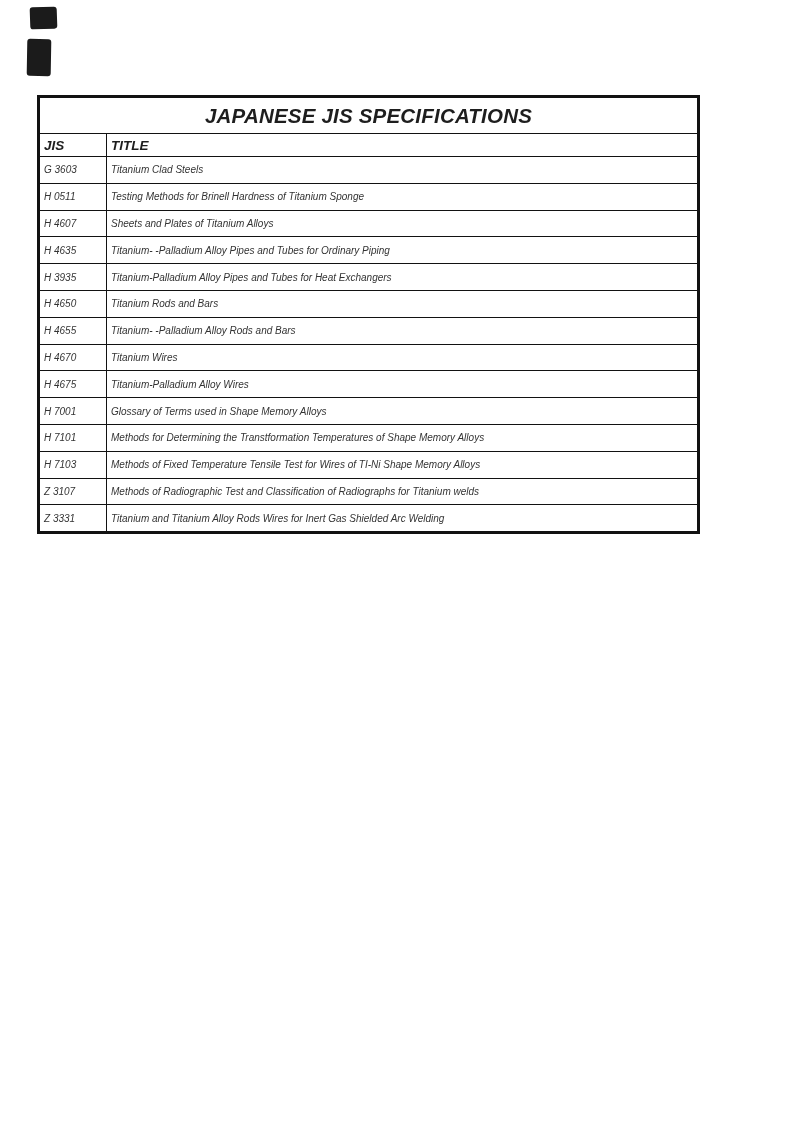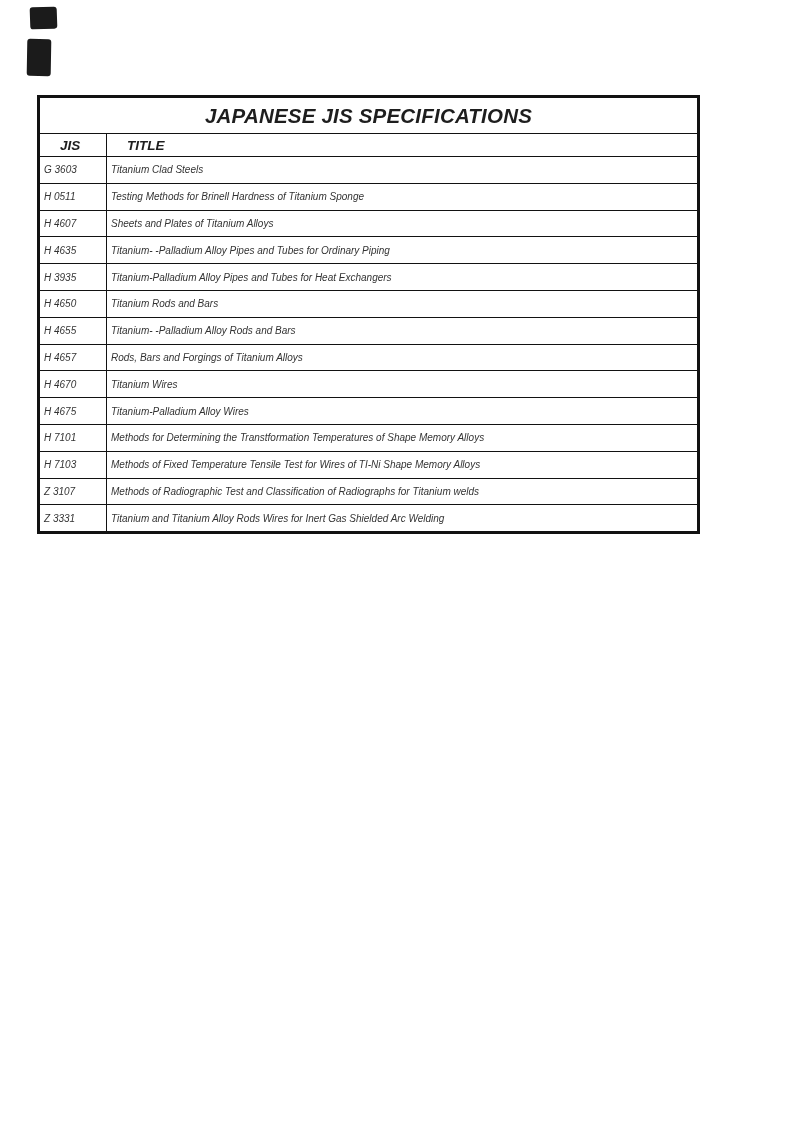--- a/index.html
+++ b/index.html
@@ -61,21 +61,21 @@
     font-weight: 700;
     letter-spacing: 0.2px;
     color: #1e1e1e;
   }
   tr.col-header-row th {
     height: 22px;
     text-align: left;
     vertical-align: middle;
     font-size: 13.5px;
     font-weight: 700;
-    padding: 0 0 0 20px;
+    padding: 0 0 0 4px;
     color: #1e1e1e;
   }
   tbody tr.data-row td {
     height: 25.8px;
     vertical-align: middle;
     font-size: 10px;
     font-weight: 400;
     padding: 0 0 0 4px;
     color: #333333;
   }
@@ -126,30 +126,30 @@
         </tr>
         <tr class="data-row">
           <td class="cell-jis">H 4650</td>
           <td class="cell-title">Titanium Rods and Bars</td>
         </tr>
         <tr class="data-row">
           <td class="cell-jis">H 4655</td>
           <td class="cell-title">Titanium- -Palladium Alloy Rods and Bars</td>
         </tr>
         <tr class="data-row">
-          <td class="cell-jis">H 4657</td>
-          <td class="cell-title">Rods, Bars and Forgings of Titanium Alloys</td>
-        </tr>
-        <tr class="data-row">
           <td class="cell-jis">H 4670</td>
           <td class="cell-title">Titanium Wires</td>
         </tr>
         <tr class="data-row">
           <td class="cell-jis">H 4675</td>
           <td class="cell-title">Titanium-Palladium Alloy Wires</td>
+        </tr>
+        <tr class="data-row">
+          <td class="cell-jis">H 7001</td>
+          <td class="cell-title">Glossary of Terms used in Shape Memory Alloys</td>
         </tr>
         <tr class="data-row">
           <td class="cell-jis">H 7101</td>
           <td class="cell-title">Methods for Determining the Transtformation Temperatures of Shape Memory Alloys</td>
         </tr>
         <tr class="data-row">
           <td class="cell-jis">H 7103</td>
           <td class="cell-title">Methods of Fixed Temperature Tensile Test for Wires of TI-Ni Shape Memory Alloys</td>
         </tr>
         <tr class="data-row">

